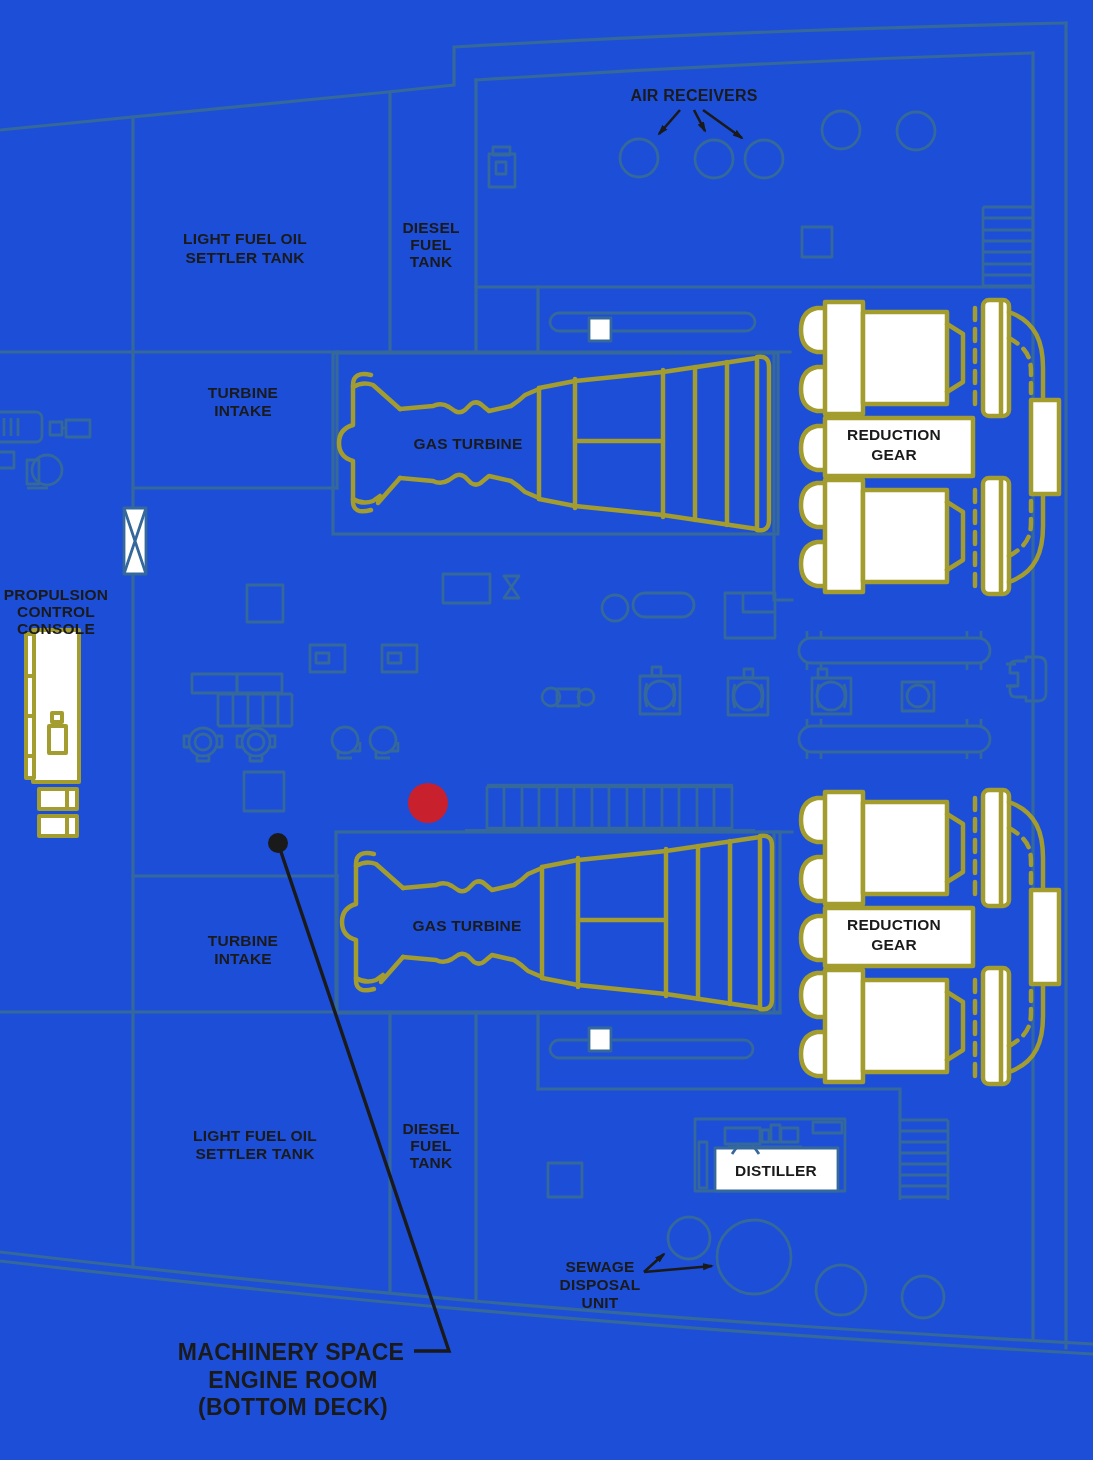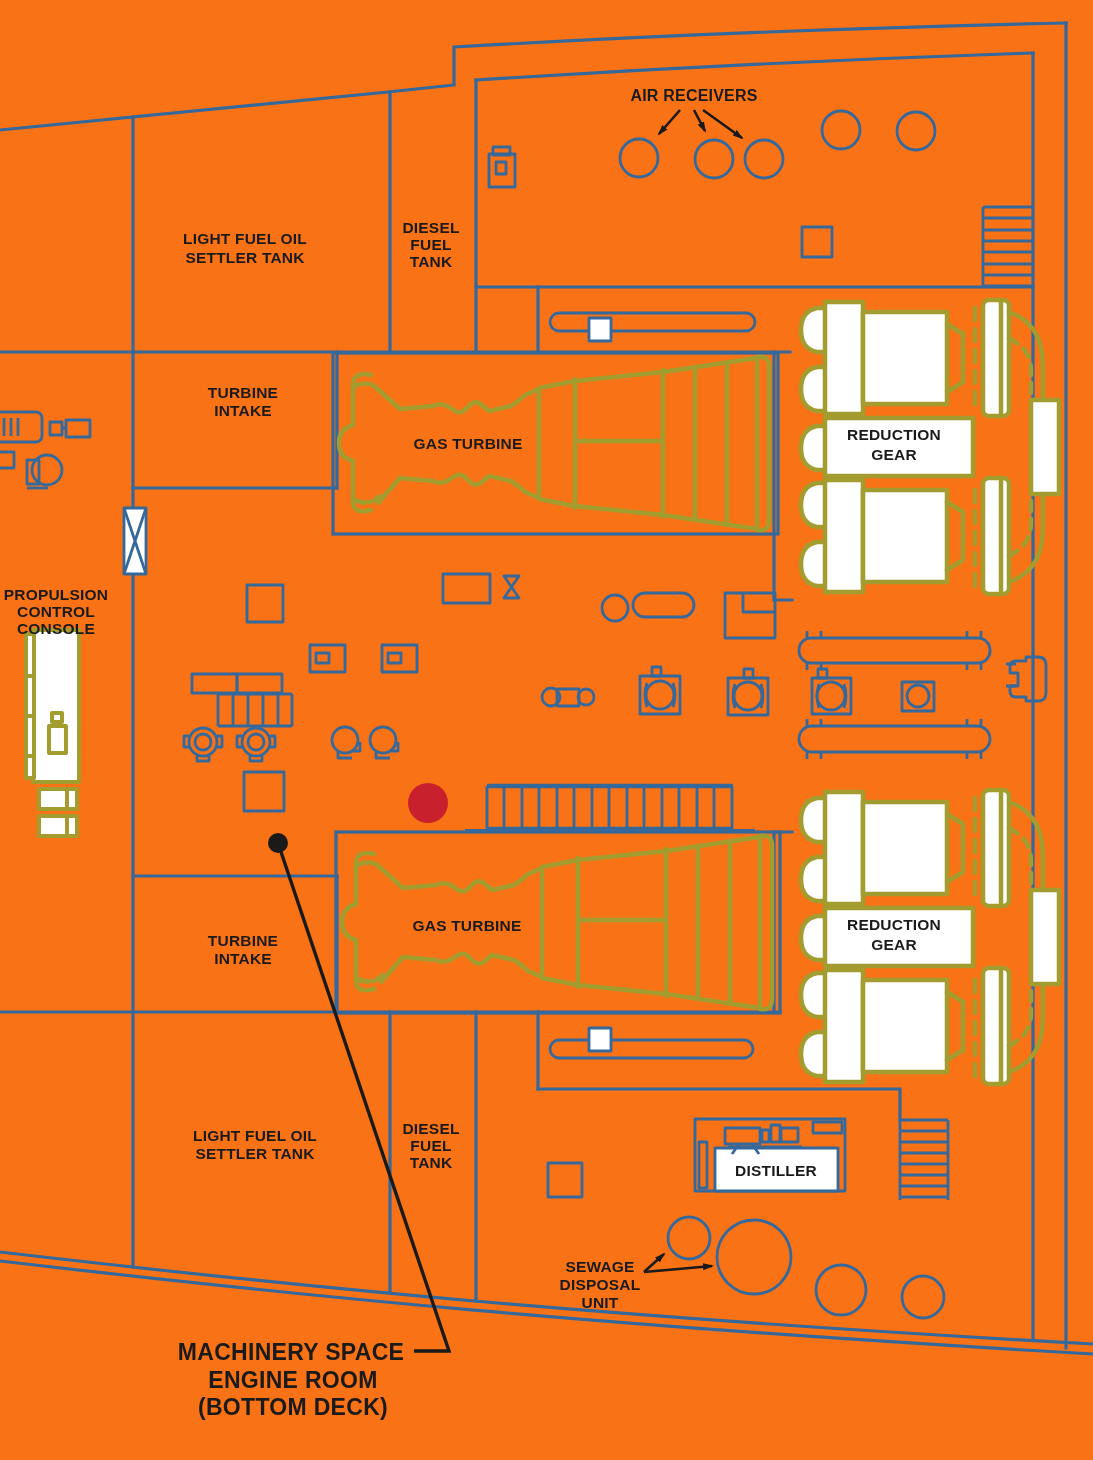--- a/index.html
+++ b/index.html
@@ -1,16 +1,16 @@
 <!DOCTYPE html>
 <html><head>
 <meta charset="utf-8">
 <style>
   html,body{margin:0;padding:0;background:#ffffff;}
-  .page{width:1093px;height:1460px;position:relative;background:#f97316;overflow:hidden;}
+  .page{width:1093px;height:1460px;position:relative;background:#1d4ed8;overflow:hidden;}
   svg{display:block;}
   text{stroke:none;}
   .lbl{fill:#1a1a1a;font-family:"Liberation Sans",sans-serif;font-weight:700;font-size:15.5px;text-anchor:middle;letter-spacing:.2px;}
   .lbl-md{font-size:16px;}
   .lbl-lg{font-size:23px;letter-spacing:.3px;}
 </style>
 </head>
 <body>
 
 <div class="page">

